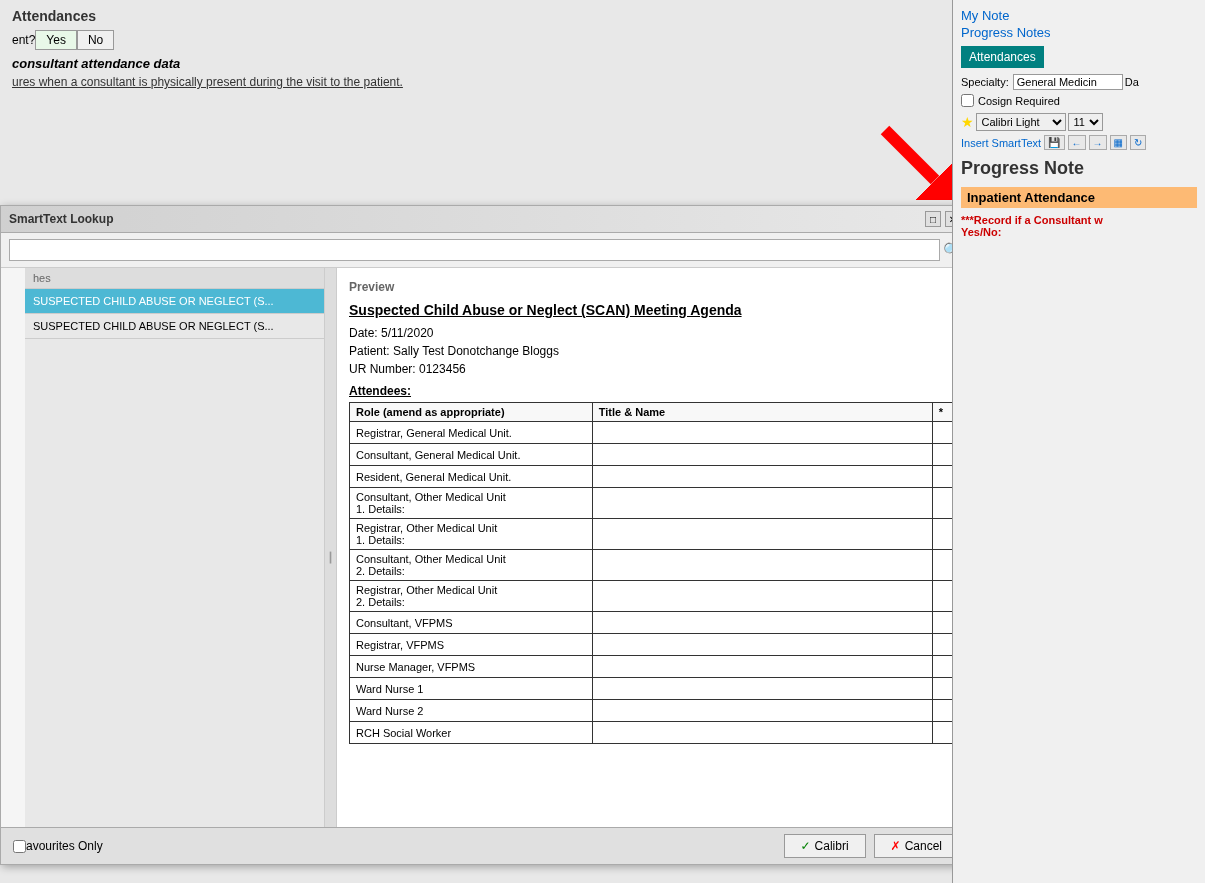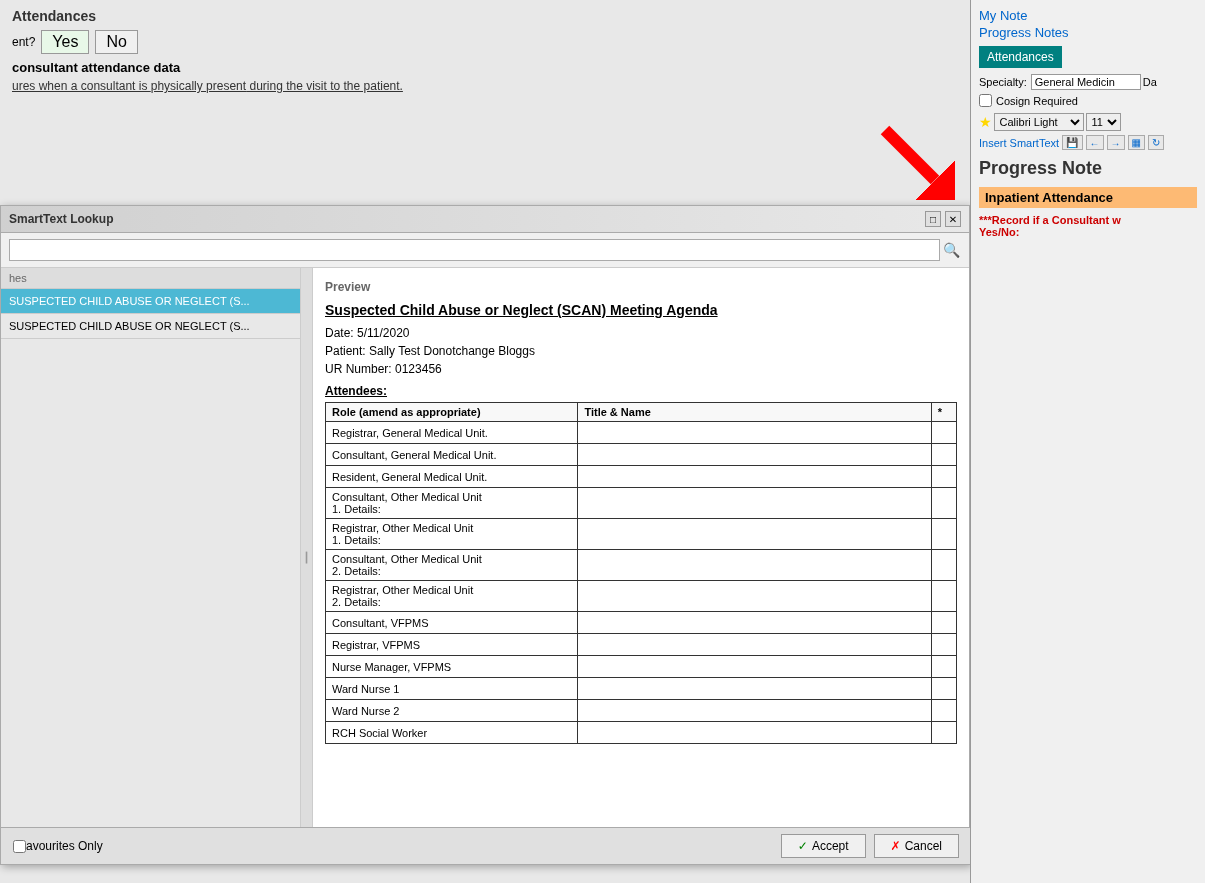--- a/index.html
+++ b/index.html
@@ -2,21 +2,21 @@
 <html><head>
   <meta charset="utf-8">
   <style>
     * { box-sizing: border-box; margin: 0; padding: 0; }
     body { font-family: Arial, sans-serif; font-size: 12px; background: #c0c0c0; width: 1205px; height: 883px; overflow: hidden; position: relative; }
 
     
     .right-panel {
       position: absolute;
       right: 0; top: 0;
-      width: 235px; height: 883px;
+      width: 253px; height: 883px;
       background: #f0f0f0;
       border-left: 1px solid #999;
       padding: 8px;
     }
     .right-panel .my-note {
       color: #0066cc;
       font-size: 13px;
       cursor: pointer;
       margin-bottom: 2px;
     }
@@ -123,35 +123,35 @@
     }
     .attendances-title {
       font-size: 14px;
       font-weight: bold;
       color: #333;
       margin-bottom: 6px;
     }
     .present-row {
       display: flex;
       align-items: center;
-      gap: 6px;
       margin-bottom: 6px;
     }
     .btn-yes, .btn-no {
       border: 1px solid #999;
       background: #f0f0f0;
       padding: 2px 10px;
       cursor: pointer;
-      font-size: 16px;
+      font-size: 12px;
     }
     .btn-yes { background: #e8f8e8; }
     .consultant-title {
       font-size: 13px;
       font-weight: bold;
       margin-bottom: 4px;
+      font-style: italic;
     }
     .consultant-desc {
       font-size: 12px;
       color: #333;
     }
     .consultant-desc span { text-decoration: underline; }
 
     
     .red-arrow {
       position: absolute;
@@ -214,20 +214,21 @@
     .search-icon {
       margin-left: 4px;
       color: #666;
       font-size: 14px;
     }
 
     
     .content-area {
       display: flex;
       height: calc(100% - 80px);
+      padding-left: 24px;
     }
 
     
     .list-panel {
       width: 300px;
       border-right: 1px solid #ccc;
       background: #e8e8e8;
       overflow-y: auto;
     }
     .list-header {
@@ -532,21 +533,21 @@
   </div>
 
   <div class="bottom-bar">
     <div class="favourites-check">
       <input type="checkbox" style="">
       <span>avourites Only</span>
     </div>
     <div class="action-btns">
       <button class="btn-accept">
         <span class="check-green">✓</span>
-        <span>Accept</span>
+        <span>Calibri</span>
       </button>
       <button class="btn-cancel">
         <span class="x-red">✗</span>
         <span>Cancel</span>
       </button>
     </div>
   </div>
 </div>
 
 <div class="right-panel">

